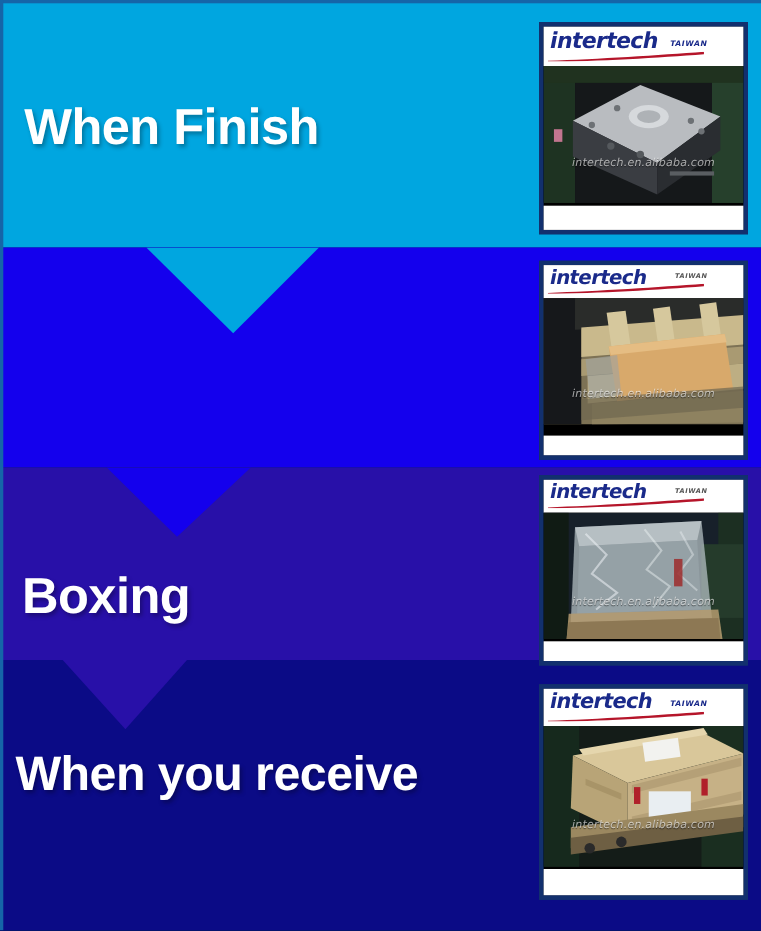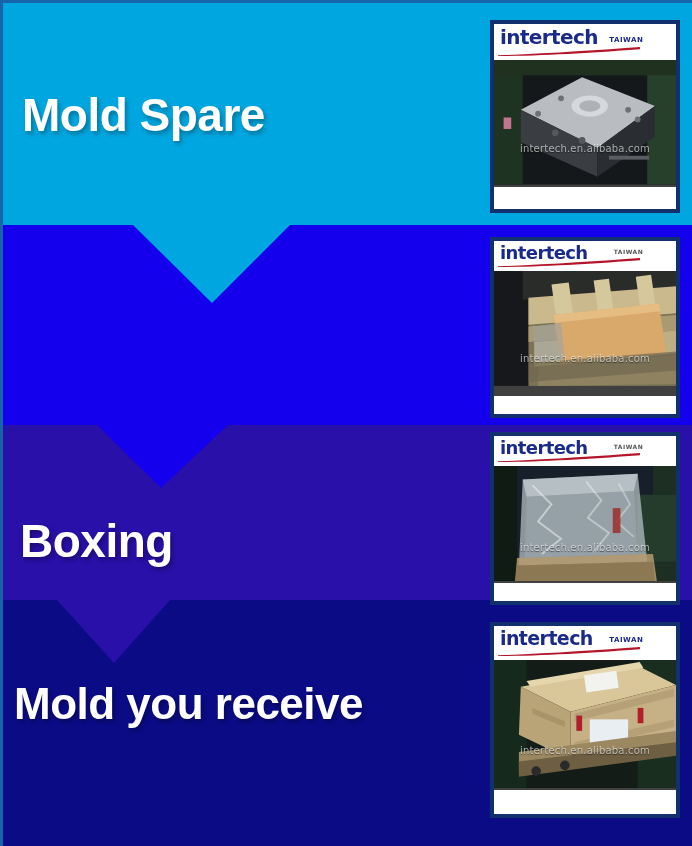--- a/index.html
+++ b/index.html
@@ -65,21 +65,22 @@
     z-index: 20;
     background: #ffffff;
     box-sizing: border-box;
     overflow: hidden;
   }
   .thumb-inner {
     position: absolute;
     inset: 0;
     display: flex;
     flex-direction: column;
-    background: #404040;
+    background: #000000;
+    font-style: italic;
   }
   .logo-bar {
     position: relative;
     background: #ffffff;
     flex: 0 0 auto;
     overflow: hidden;
   }
   .logo-word {
     position: absolute;
     left: 6px;
@@ -134,21 +135,21 @@
     background: #ffffff;
   }
 </style>
 </head>
 <body>
 
 <div id="stage">
 
   <div class="panel" style="top:0px;height:225px;">
     <div class="panel-bg" style="background:#00a6e0;"></div>
-    <div class="panel-label" style="left:22px; top:92px; font-size:46px;">Mold Spare</div>
+    <div class="panel-label" style="left:22px; top:92px; font-size:46px;">When Finish</div>
   </div>
 
   <svg class="notch" style="top:225px;height:80px;" width="692" height="80" viewBox="0 0 692 80">
     <polygon points="133,0 290,0 212,78" fill="#00a6e0"></polygon>
   </svg>
 
   <div class="panel" style="top:225px;height:200px;">
     <div class="panel-bg" style="background:#1400ed;"></div>
   </div>
 
@@ -160,21 +161,21 @@
     <div class="panel-bg" style="background:#2810a8;"></div>
     <div class="panel-label" style="left:20px; top:93px; font-size:46px;">Boxing</div>
   </div>
 
   <svg class="notch" style="top:600px;height:66px;" width="692" height="66" viewBox="0 0 692 66">
     <polygon points="57,0 170,0 114,63" fill="#2810a8"></polygon>
   </svg>
 
   <div class="panel" style="top:600px;height:246px;">
     <div class="panel-bg" style="background:#0b0b86;"></div>
-    <div class="panel-label" style="left:14px; top:82px; font-size:44px;">Mold you receive</div>
+    <div class="panel-label" style="left:14px; top:82px; font-size:44px;">When you receive</div>
   </div>
 
   <div class="thumb" style="left:490px; top:20px; width:190px; height:193px; border:4px solid #12306e; background:#12306e;">
     <div class="thumb-inner">
       <div class="logo-bar" style="height:36px;">
         <div class="logo-word" style="font-size:20px;">intertech</div>
         <svg class="logo-swoosh" viewBox="0 0 140 12" preserveAspectRatio="none">
           <path d="M0,11 C45,9 100,4 140,0 L140,3 C100,7 45,12 0,12 Z" fill="#b5152a"></path>
         </svg>
         <div class="logo-sub">TAIWAN</div>

